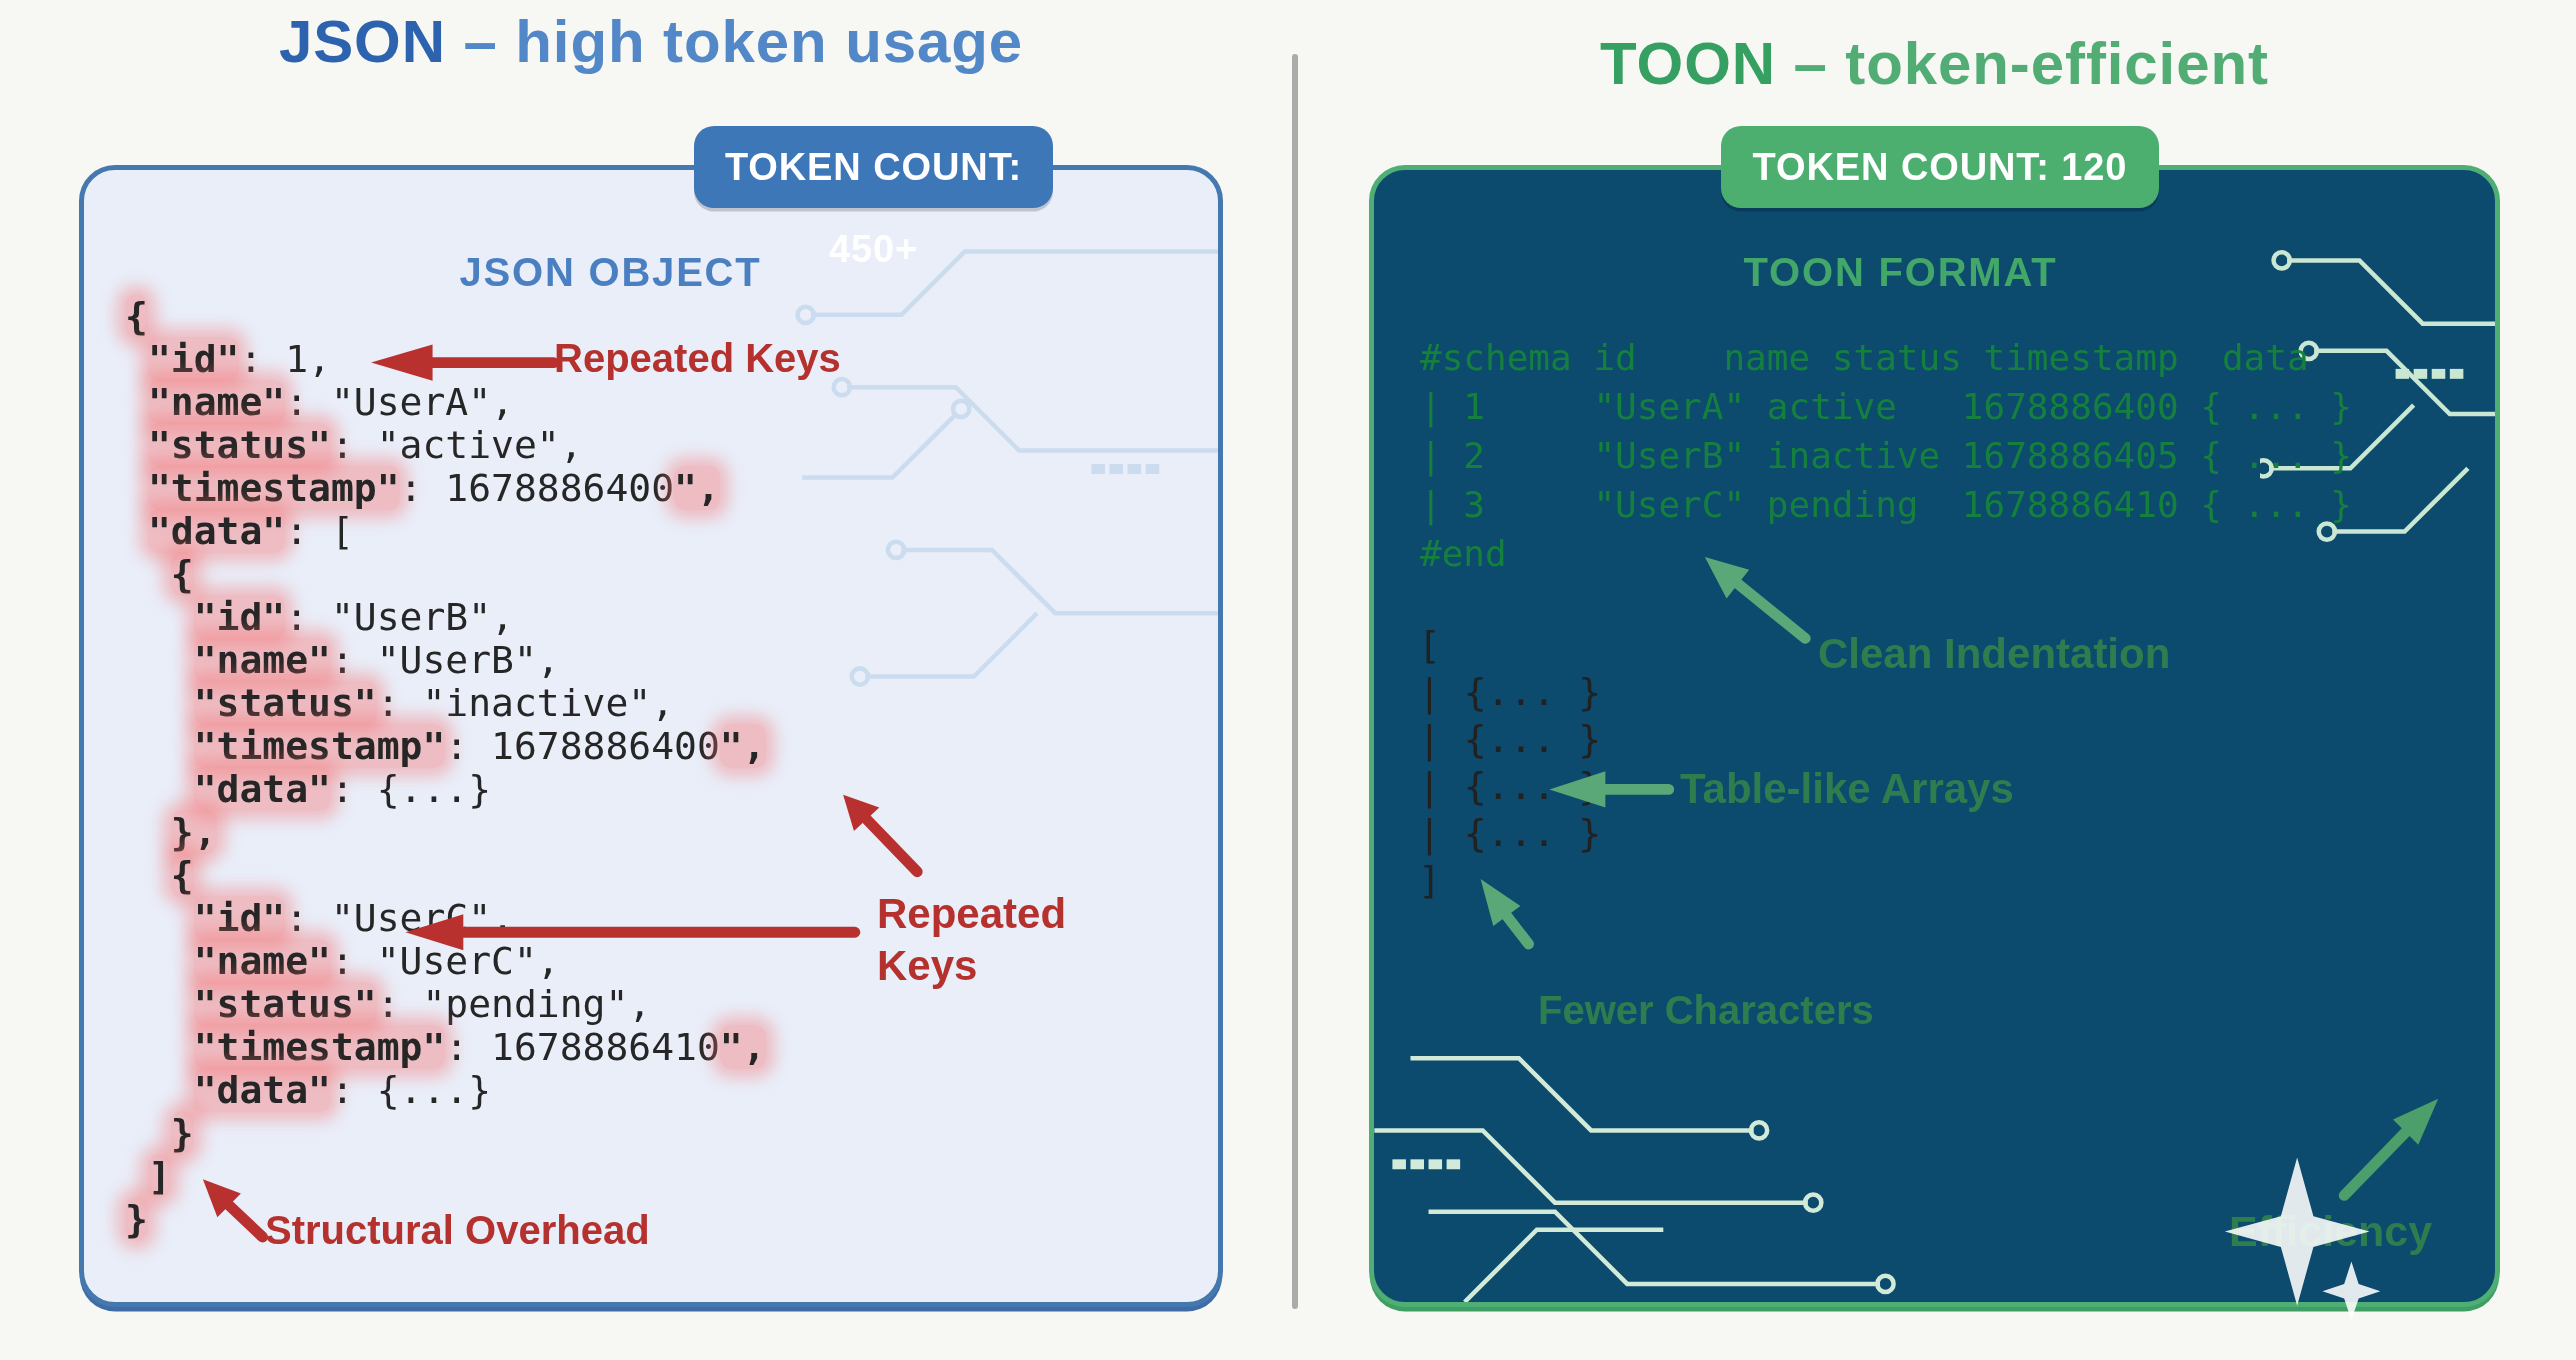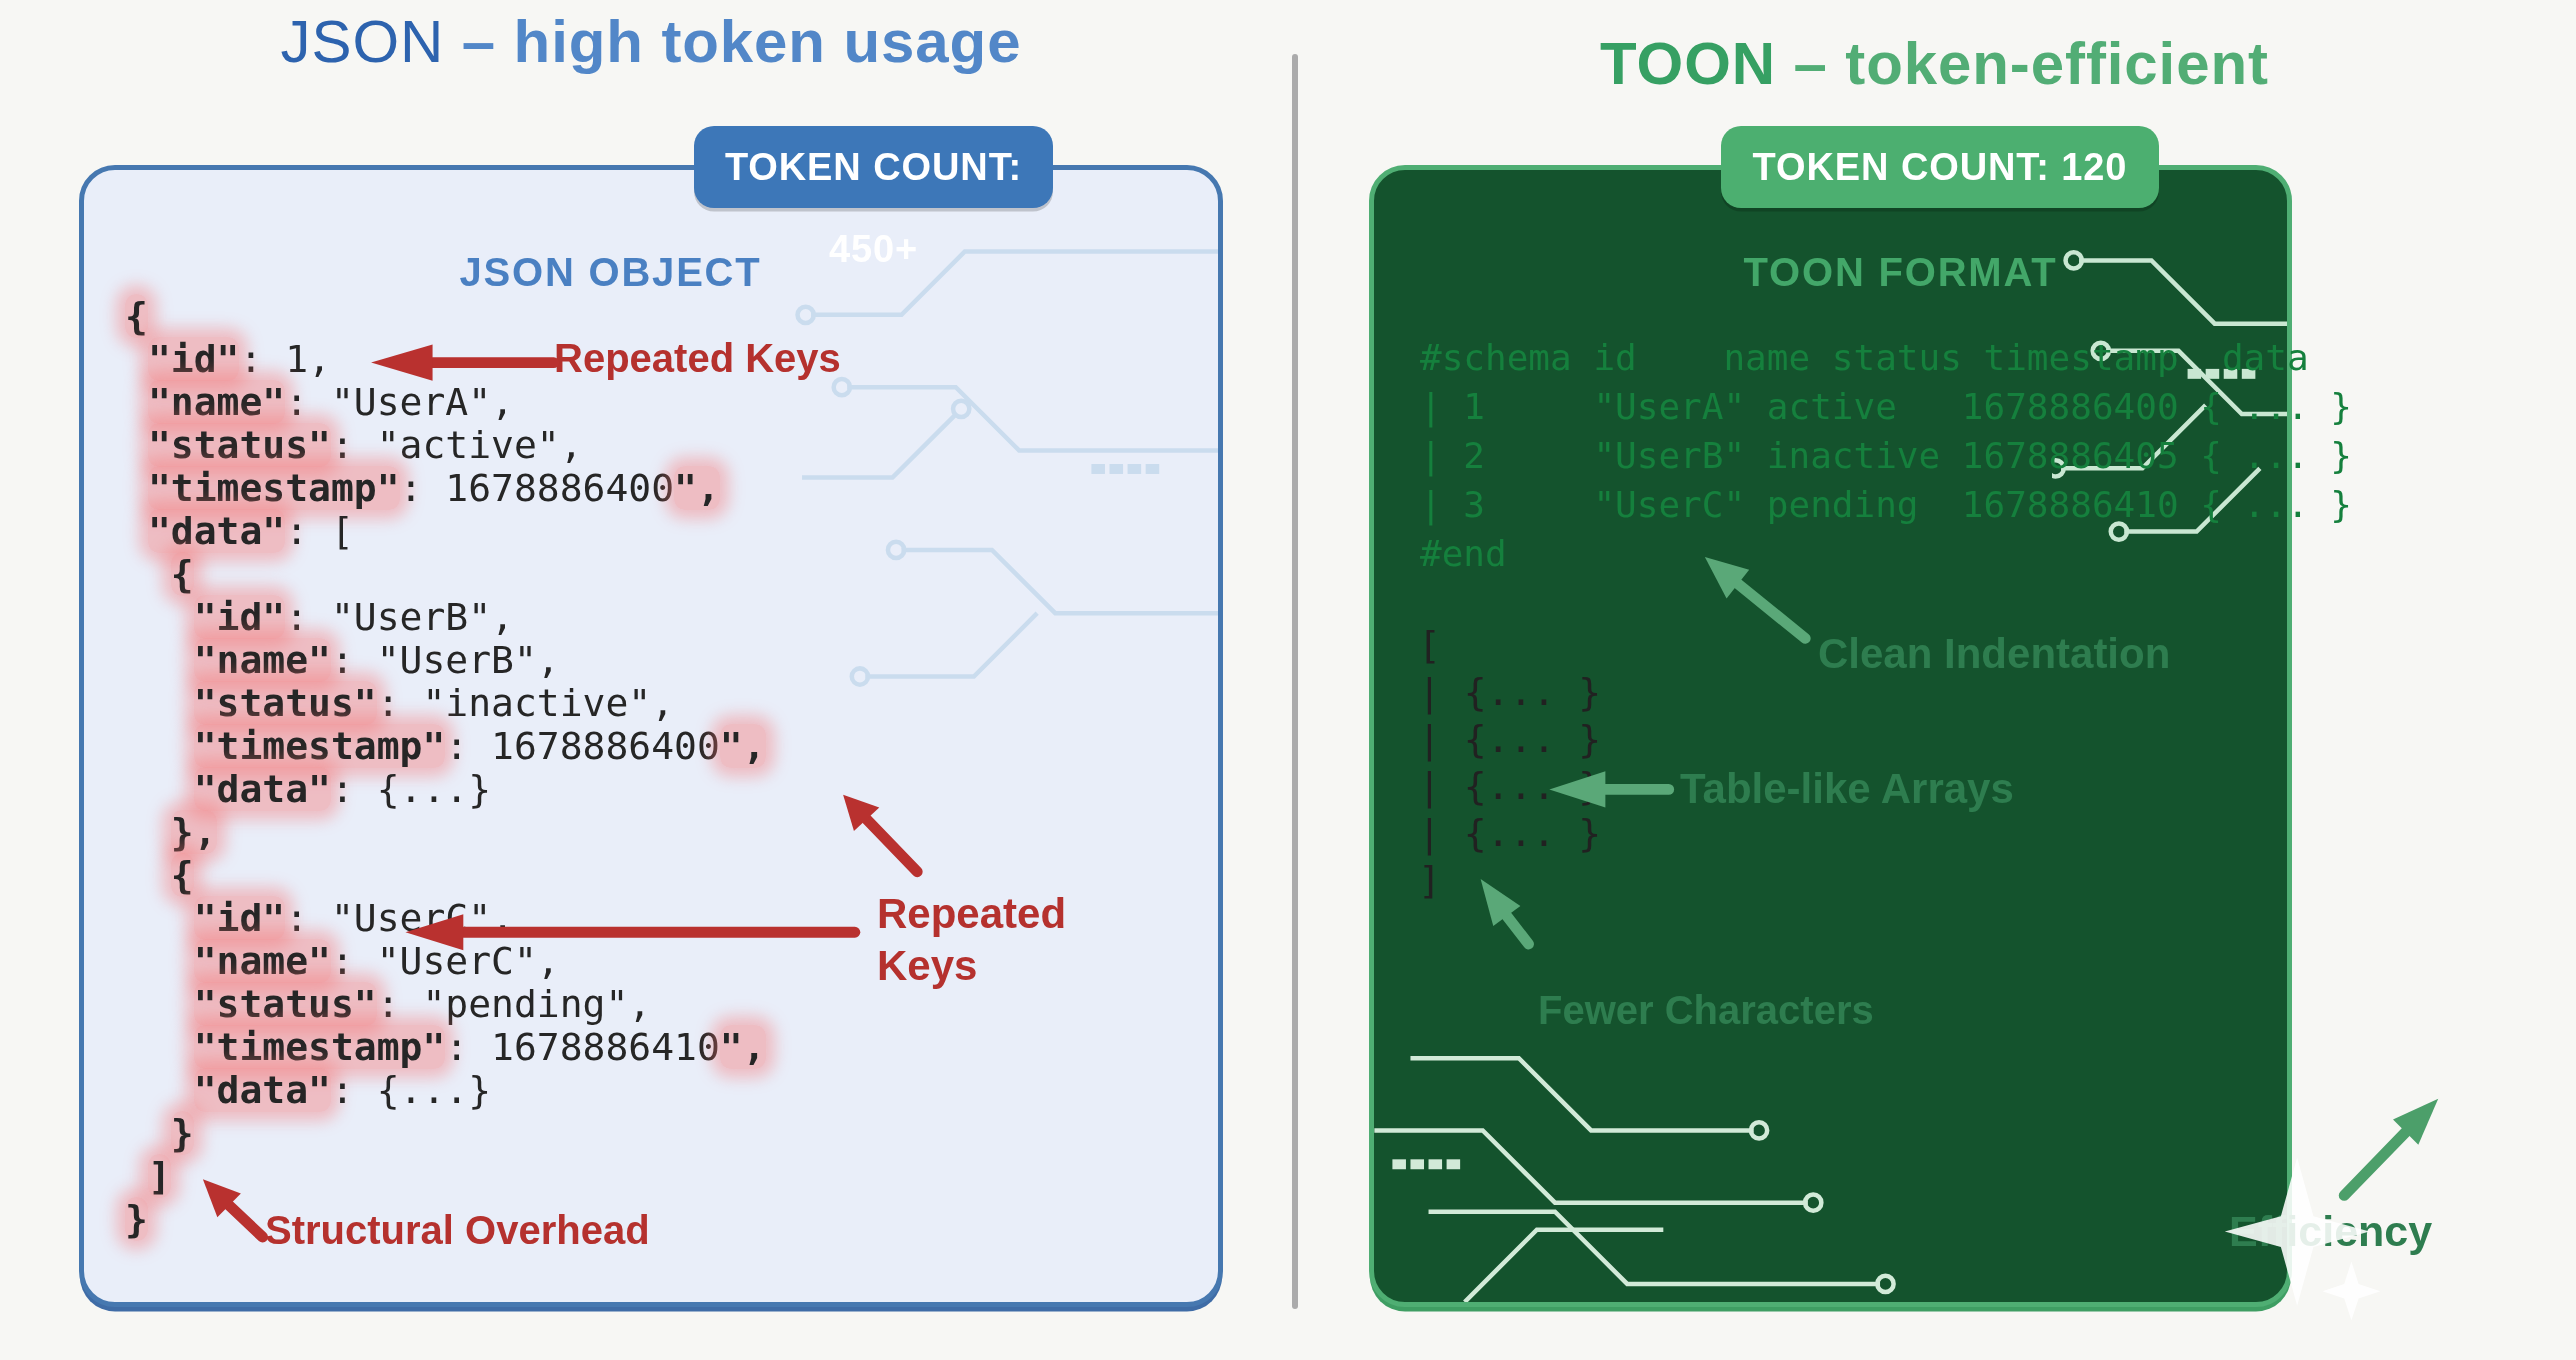--- a/index.html
+++ b/index.html
@@ -5,30 +5,30 @@
   html,body{margin:0;padding:0;}
   body{
     width:2576px;height:1360px;position:relative;overflow:hidden;
     background:#f7f7f4;
     font-family:"Liberation Sans", sans-serif;
   }
   
   .title{position:absolute;top:7.2px;text-align:center;font-size:60px;font-weight:bold;letter-spacing:0.9px;white-space:nowrap;}
   .title-left{left:79px;width:1144px;}
   .title-right{left:1369px;width:1131px;margin-top:22px;}
-  .t-strong-blue{color:#2d63ae;font-weight:normal;}
+  .t-strong-blue{color:#2d63ae;font-weight:bold;}
   .t-rest-blue{color:#4a82c6;font-weight:bold;opacity:.95;}
   .t-strong-green{color:#36a063;font-weight:bold;}
   .t-rest-green{color:#52ad75;font-weight:bold;}
   
   .divider{position:absolute;left:1292px;top:54px;width:6.3px;height:1255px;background:#ababab;border-radius:3.6px;}
   
   .panel{position:absolute;top:165px;width:1144px;height:1142px;border-radius:36px;box-sizing:border-box;overflow:hidden;}
   .panel-json{left:79px;background:#e9eef9;border:5.4px solid #4678b0;box-shadow:0 5.4px 0 -0.9px #3f6ca6;}
-  .panel-toon{left:1369px;width:923px;background:#14532d;border:5.4px solid #4fae73;box-shadow:0 5.4px 0 -0.9px #3f9e63;}
+  .panel-toon{left:1369px;width:1131px;background:#0c4a6e;border:5.4px solid #4fae73;box-shadow:0 5.4px 0 -0.9px #3f9e63;}
   .panel-heading{position:absolute;top:80px;left:0;text-align:center;font-size:40px;font-weight:bold;letter-spacing:1.8px;padding-left:20px;}
   .heading-json{width:1013px;color:#4a80c2;}
   .heading-toon{width:1013px;color:#43a769;}
   
   .badge{position:absolute;top:126px;height:82px;line-height:82px;text-align:center;border-radius:20px;
          color:#ffffff;font-size:38px;font-weight:bold;letter-spacing:0.9px;z-index:5;box-shadow:0 3.6px 0 rgba(0,0,0,.18);}
   .badge-json{left:694px;width:359px;background:#3d77b8;}
   .badge-toon{left:1721px;width:438px;background:#4caf70;}
   
   pre{margin:0;font-family:"DejaVu Sans Mono", monospace;color:#262626;}

